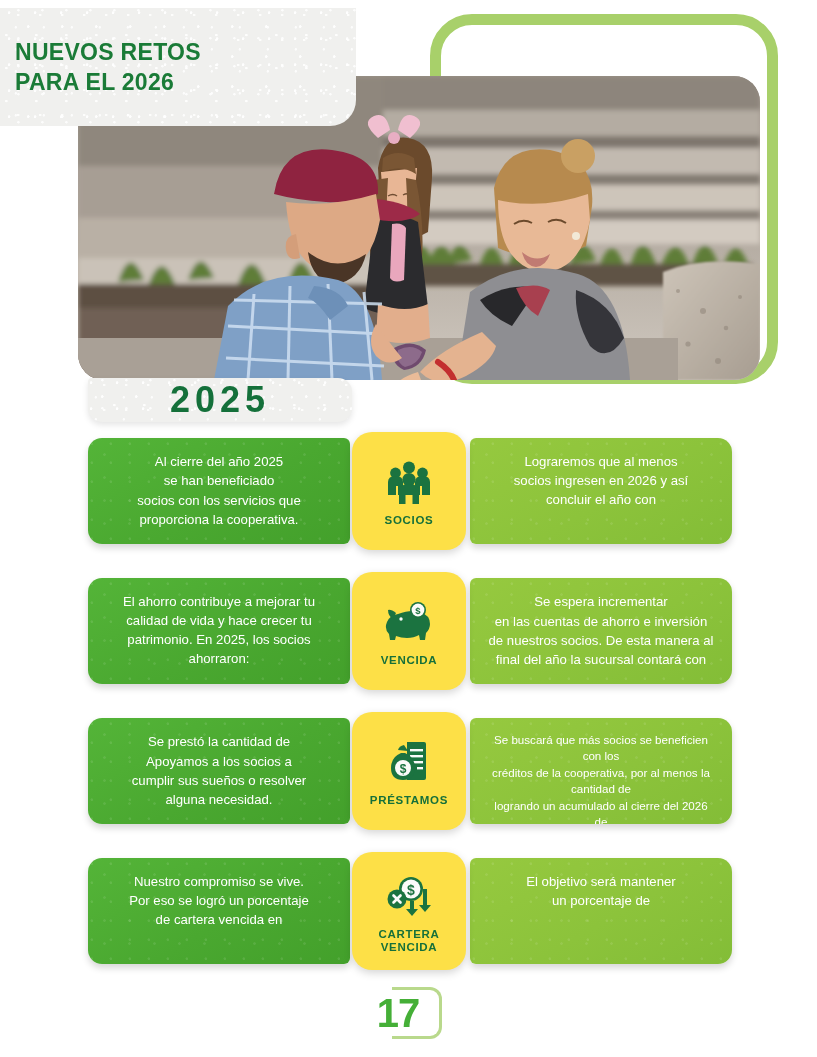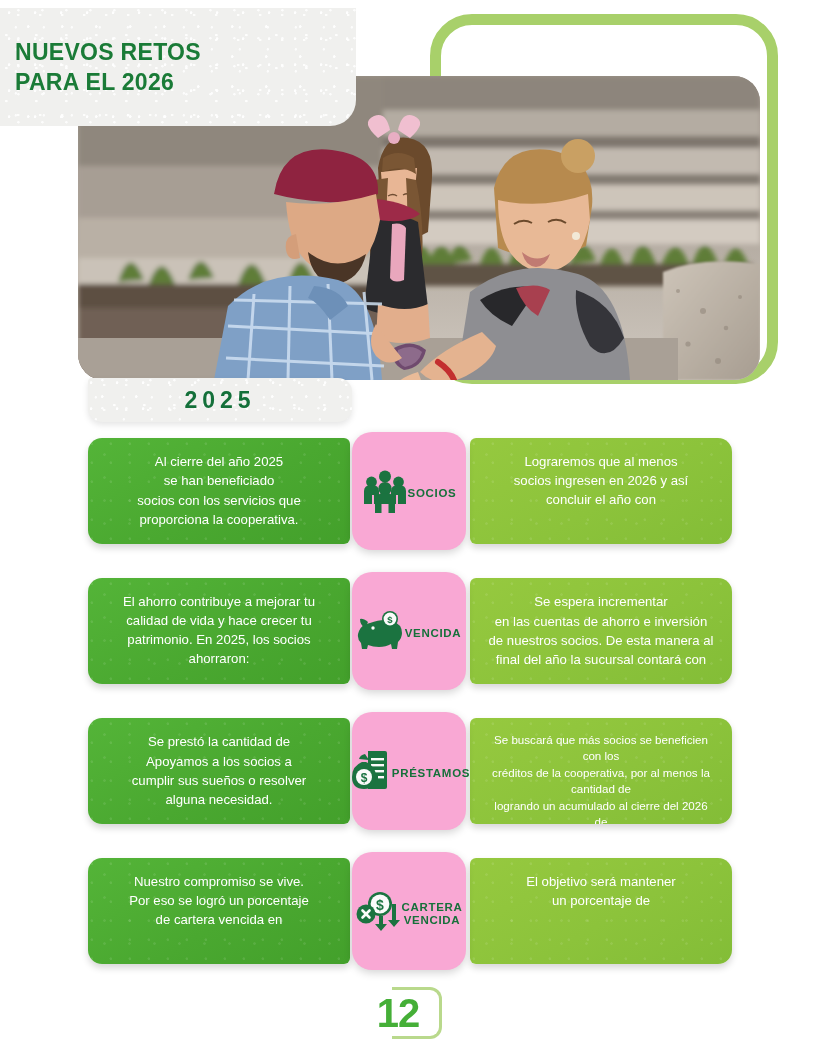--- a/index.html
+++ b/index.html
@@ -77,21 +77,21 @@
     z-index: 5;
     display: flex;
     align-items: center;
     justify-content: center;
     box-shadow: 0 3px 6px rgba(0,0,0,.10);
   }
   .year-card.left  { left: 88px;  width: 264px; border-radius: 4px 14px 14px 14px; }
   .year-card.right { left: 468px; width: 264px; border-radius: 14px 4px 14px 14px; }
   .year-text {
     color: #14703a;
-    font-size: 23px;
+    font-size: 36px;
     font-weight: bold;
     letter-spacing: 5px;
   }
 
   
   .rows { position: absolute; left: 0; top: 432px; width: 817px; }
 
   .row {
     position: relative;
     height: 118px;
@@ -137,26 +137,26 @@
   .panel .frag { display: block; }
   .panel .frag.top { margin-top: 1px; }
   .panel .frag.bottom { margin-bottom: 3px; }
   .panel.small { font-size: 11.6px; line-height: 1.42; }
 
   
   .icon-card {
     position: absolute;
     left: 352px; top: 0;
     width: 114px; height: 118px;
-    background: #f9a8d4;
+    background: #fde047;
     border-radius: 20px;
     z-index: 6;
     box-shadow: 0 3px 9px rgba(0,0,0,.17);
     display: flex;
-    flex-direction: row;
+    flex-direction: column;
     align-items: center;
     justify-content: center;
   }
   .icon-glyph { height: 54px; display: flex; align-items: center; justify-content: center; }
   .icon-glyph svg { display: block; }
   .icon-label {
     margin-top: 5px;
     color: #16703a;
     font-size: 11.5px;
     font-weight: bold;
@@ -488,14 +488,14 @@
     <div class="panel right">
       <span class="frag top" style="white-space: pre-line;">El objetivo será mantener
 un porcentaje de</span>
       <span class="frag bottom"></span>
     </div>
   </div>
 </div>
 
 <div class="pagenum">
   <div class="bracket"></div>
-  <div class="num">12</div>
+  <div class="num">17</div>
 </div>
 
 </body></html>

